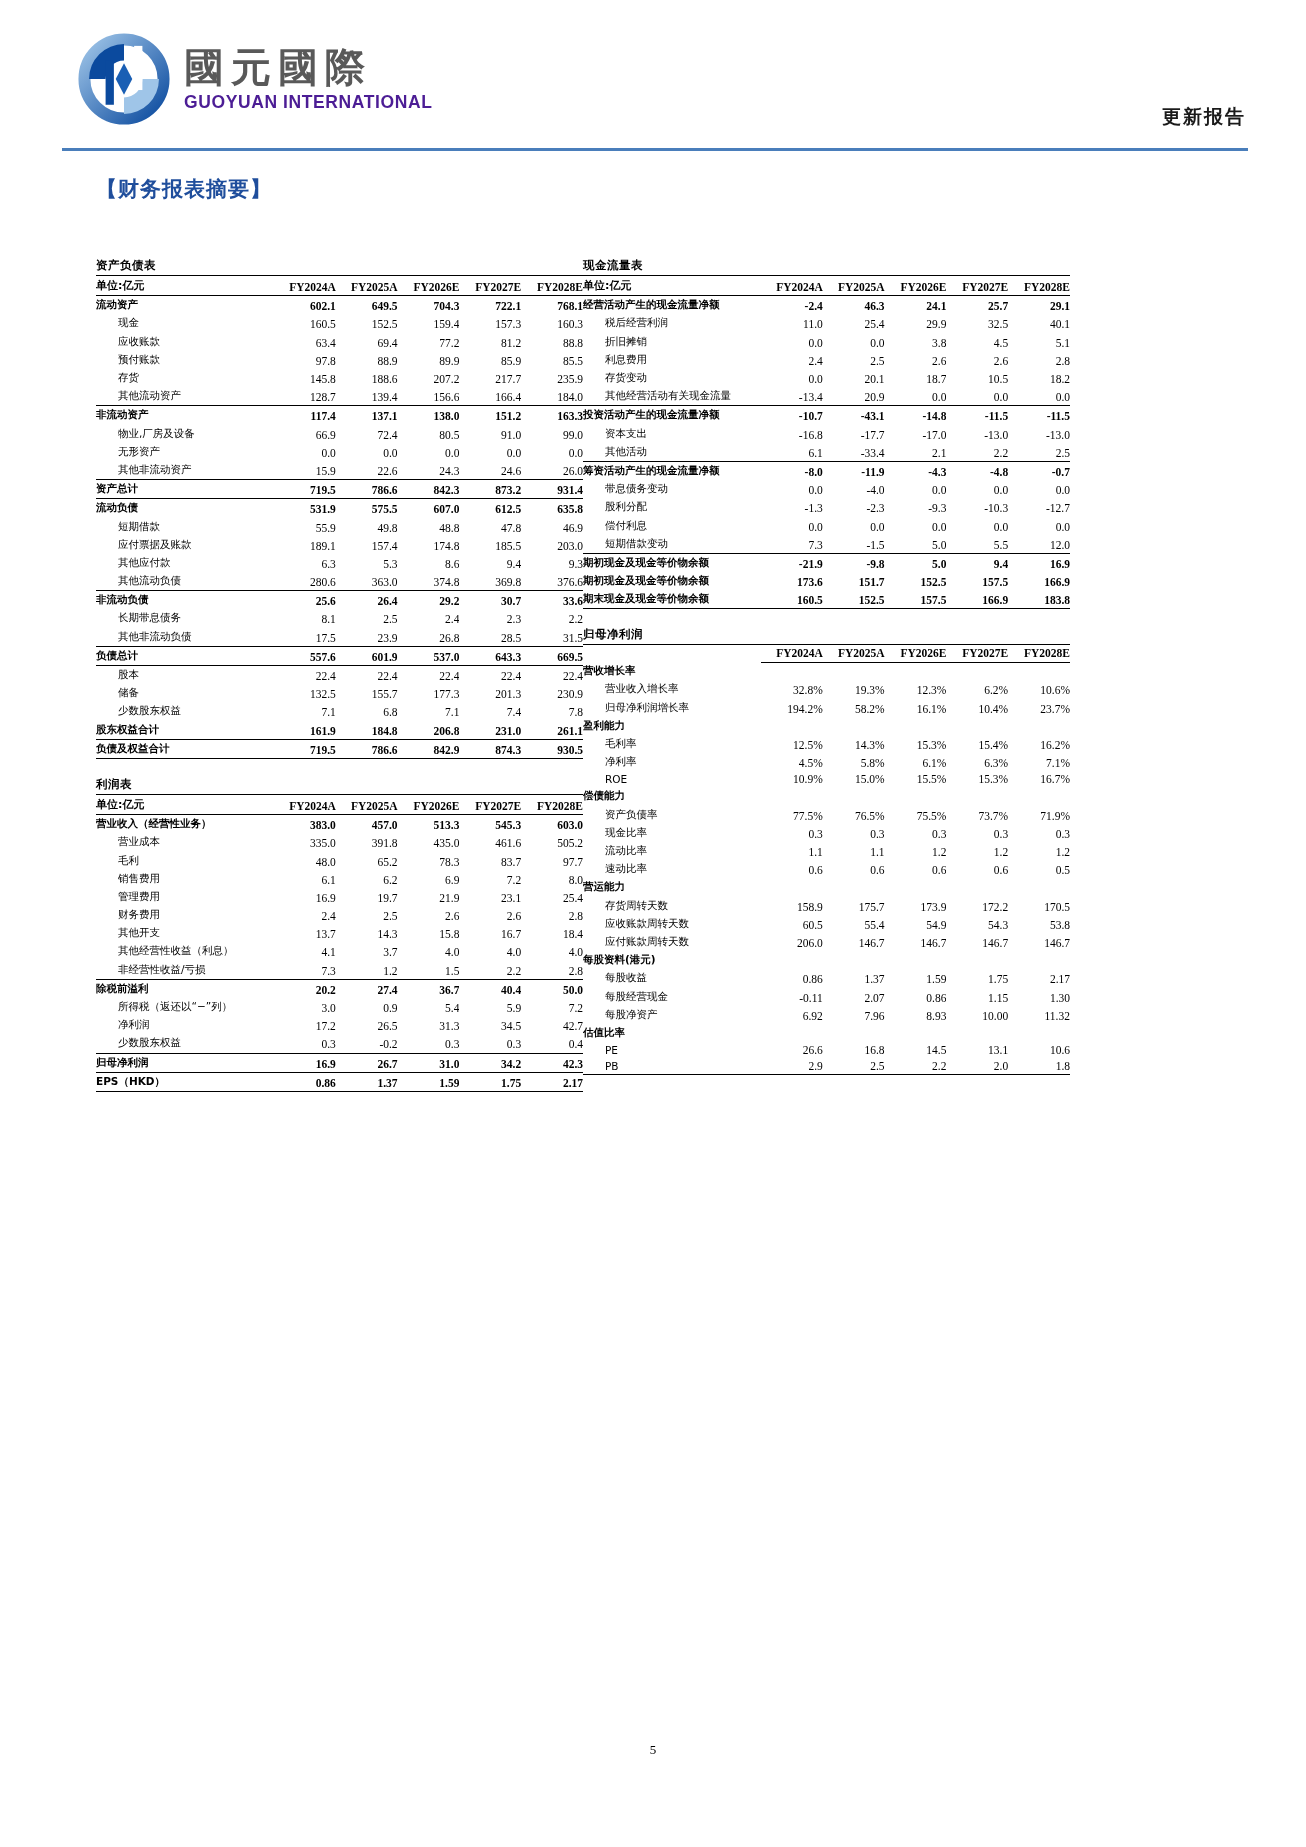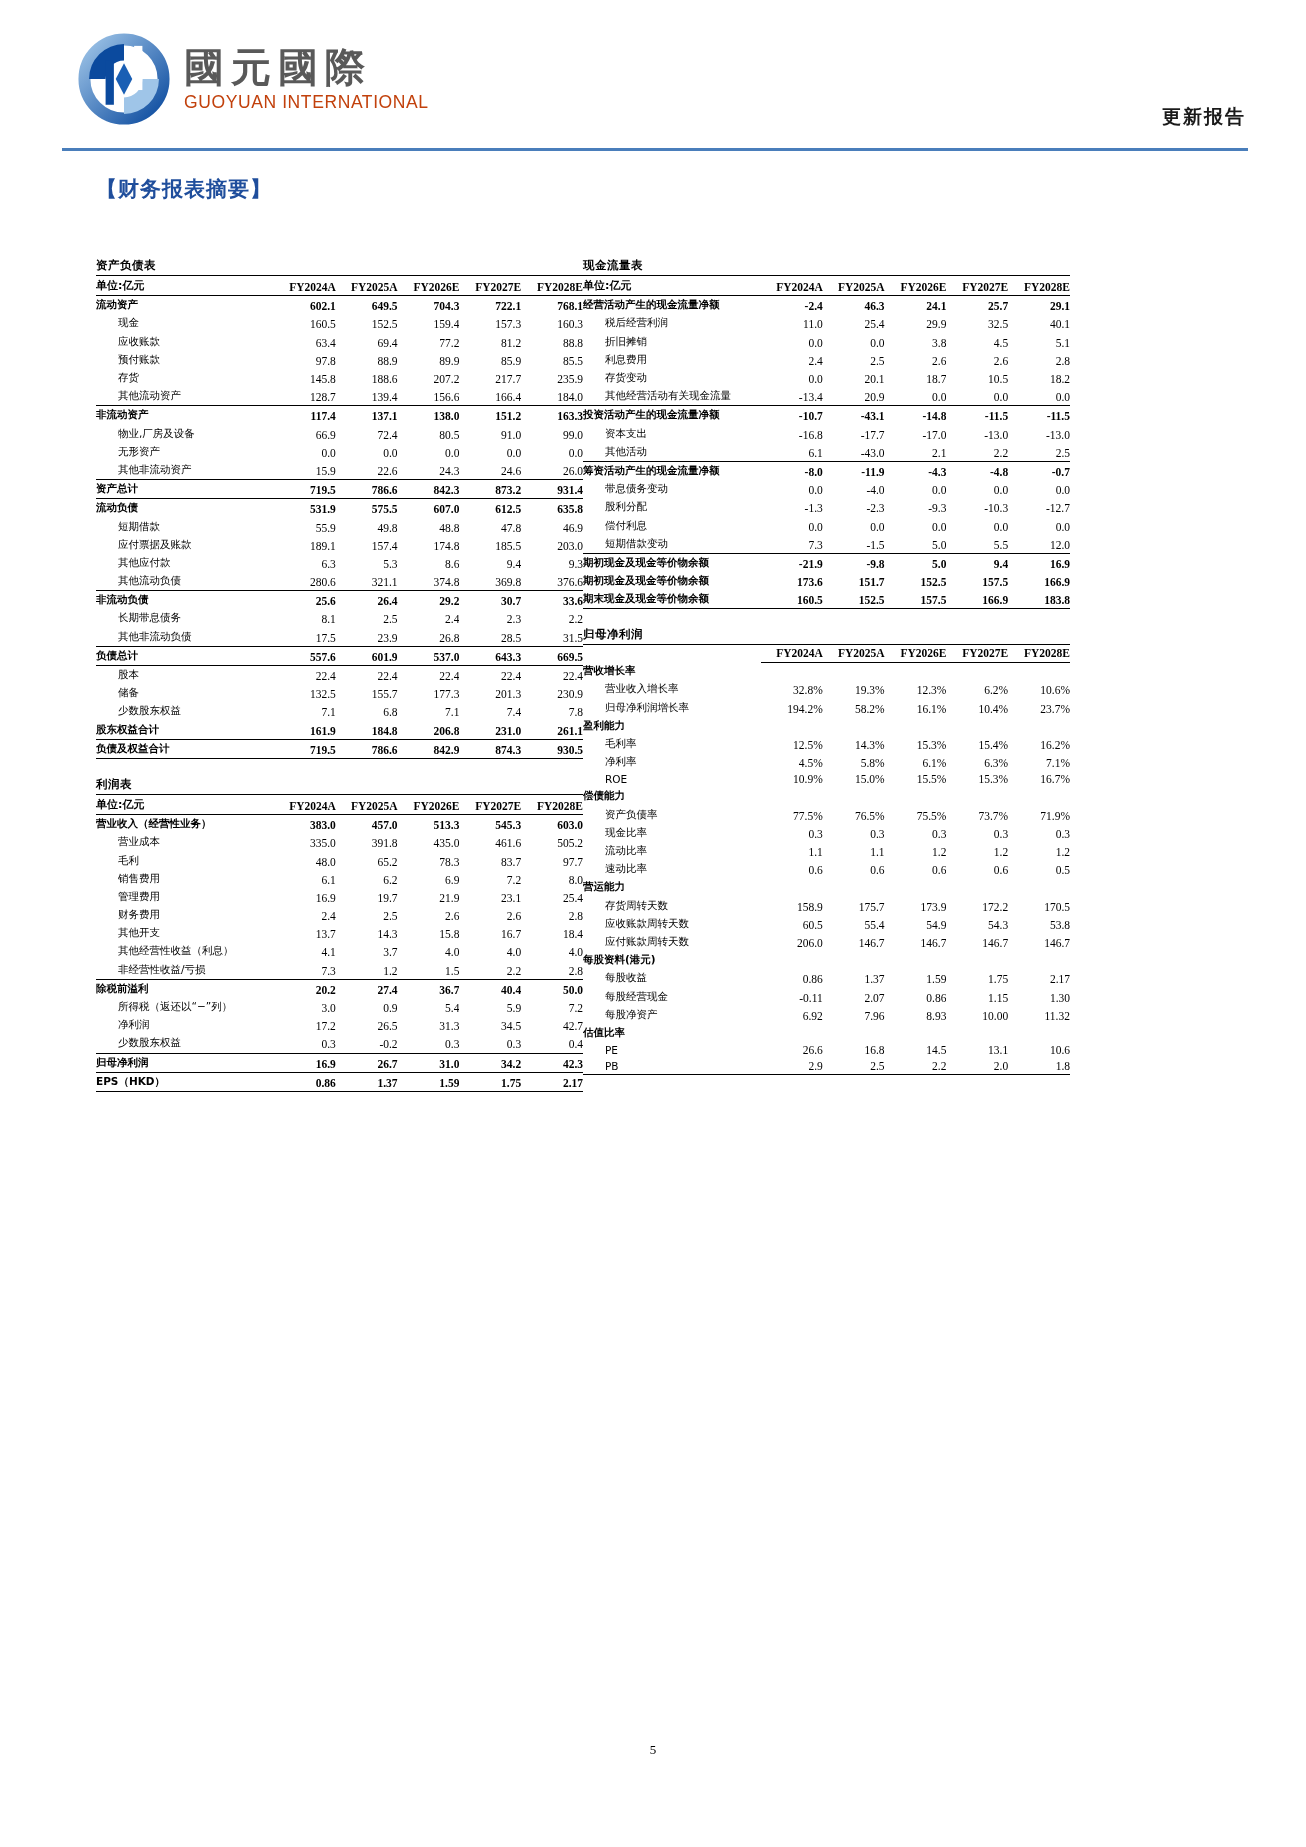--- a/index.html
+++ b/index.html
@@ -43,23 +43,23 @@
     font-size: 40px;
     font-weight: 700;
     letter-spacing: 7px;
     color: #595959;
     line-height: 1.05;
     white-space: nowrap;
   }
   .logo-en {
     font-family: "Liberation Sans", sans-serif;
     font-size: 17.5px;
-    font-weight: 400;
+    font-weight: 700;
     letter-spacing: 0.6px;
-    color: #c2410c;
+    color: #4c1d95;
     margin-top: 4px;
     white-space: nowrap;
   }
   .header-right {
     position: absolute;
     right: 60px;
     top: 104px;
     font-family: "DejaVu Sans", sans-serif;
     font-size: 19px;
     font-weight: 700;
@@ -347,21 +347,21 @@
               <td class="lbl">其他应付款</td>
               <td class="num">6.3</td>
               <td class="num">5.3</td>
               <td class="num">8.6</td>
               <td class="num">9.4</td>
               <td class="num">9.3</td>
             </tr>
             <tr class="indent">
               <td class="lbl">其他流动负债</td>
               <td class="num">280.6</td>
-              <td class="num">321.1</td>
+              <td class="num">363.0</td>
               <td class="num">374.8</td>
               <td class="num">369.8</td>
               <td class="num">376.6</td>
             </tr>
             <tr class="bold rule-top">
               <td class="lbl">非流动负债</td>
               <td class="num">25.6</td>
               <td class="num">26.4</td>
               <td class="num">29.2</td>
               <td class="num">30.7</td>
@@ -665,21 +665,21 @@
               <td class="lbl">资本支出</td>
               <td class="num">-16.8</td>
               <td class="num">-17.7</td>
               <td class="num">-17.0</td>
               <td class="num">-13.0</td>
               <td class="num">-13.0</td>
             </tr>
             <tr class="indent">
               <td class="lbl">其他活动</td>
               <td class="num">6.1</td>
-              <td class="num">-43.0</td>
+              <td class="num">-33.4</td>
               <td class="num">2.1</td>
               <td class="num">2.2</td>
               <td class="num">2.5</td>
             </tr>
             <tr class="bold rule-top">
               <td class="lbl">筹资活动产生的现金流量净额</td>
               <td class="num">-8.0</td>
               <td class="num">-11.9</td>
               <td class="num">-4.3</td>
               <td class="num">-4.8</td>

